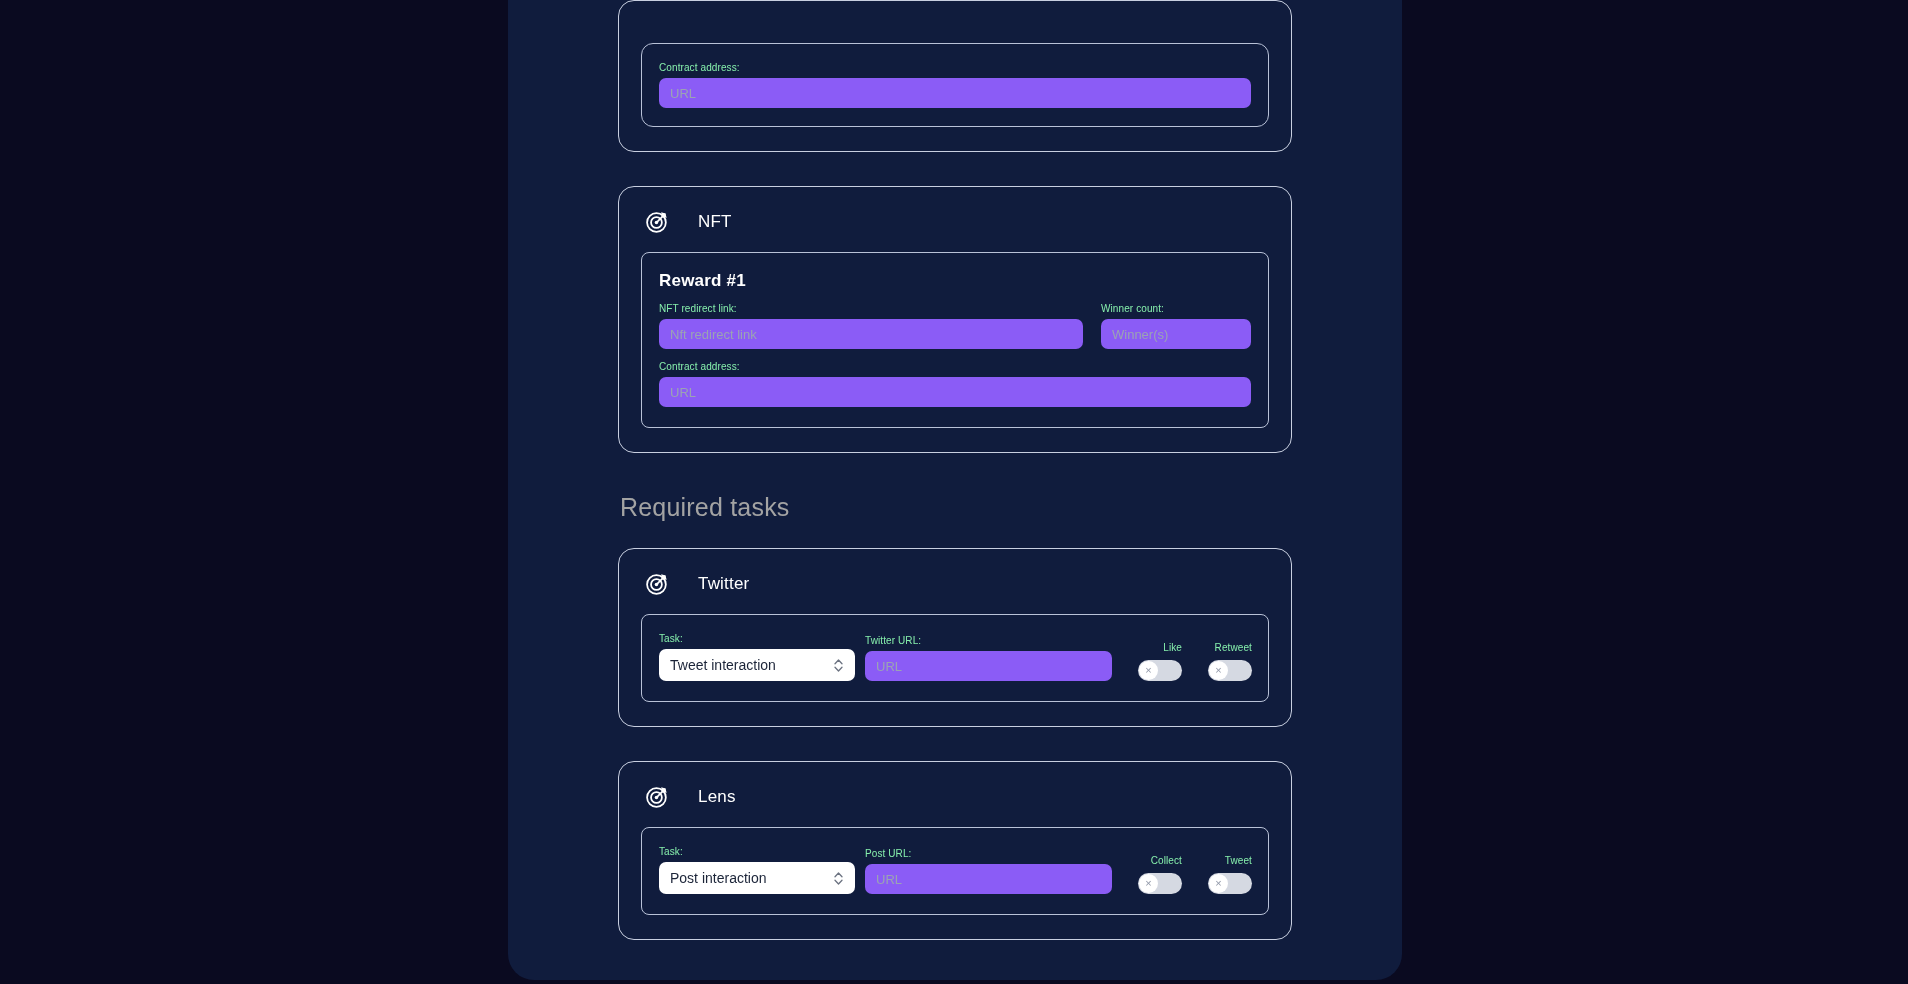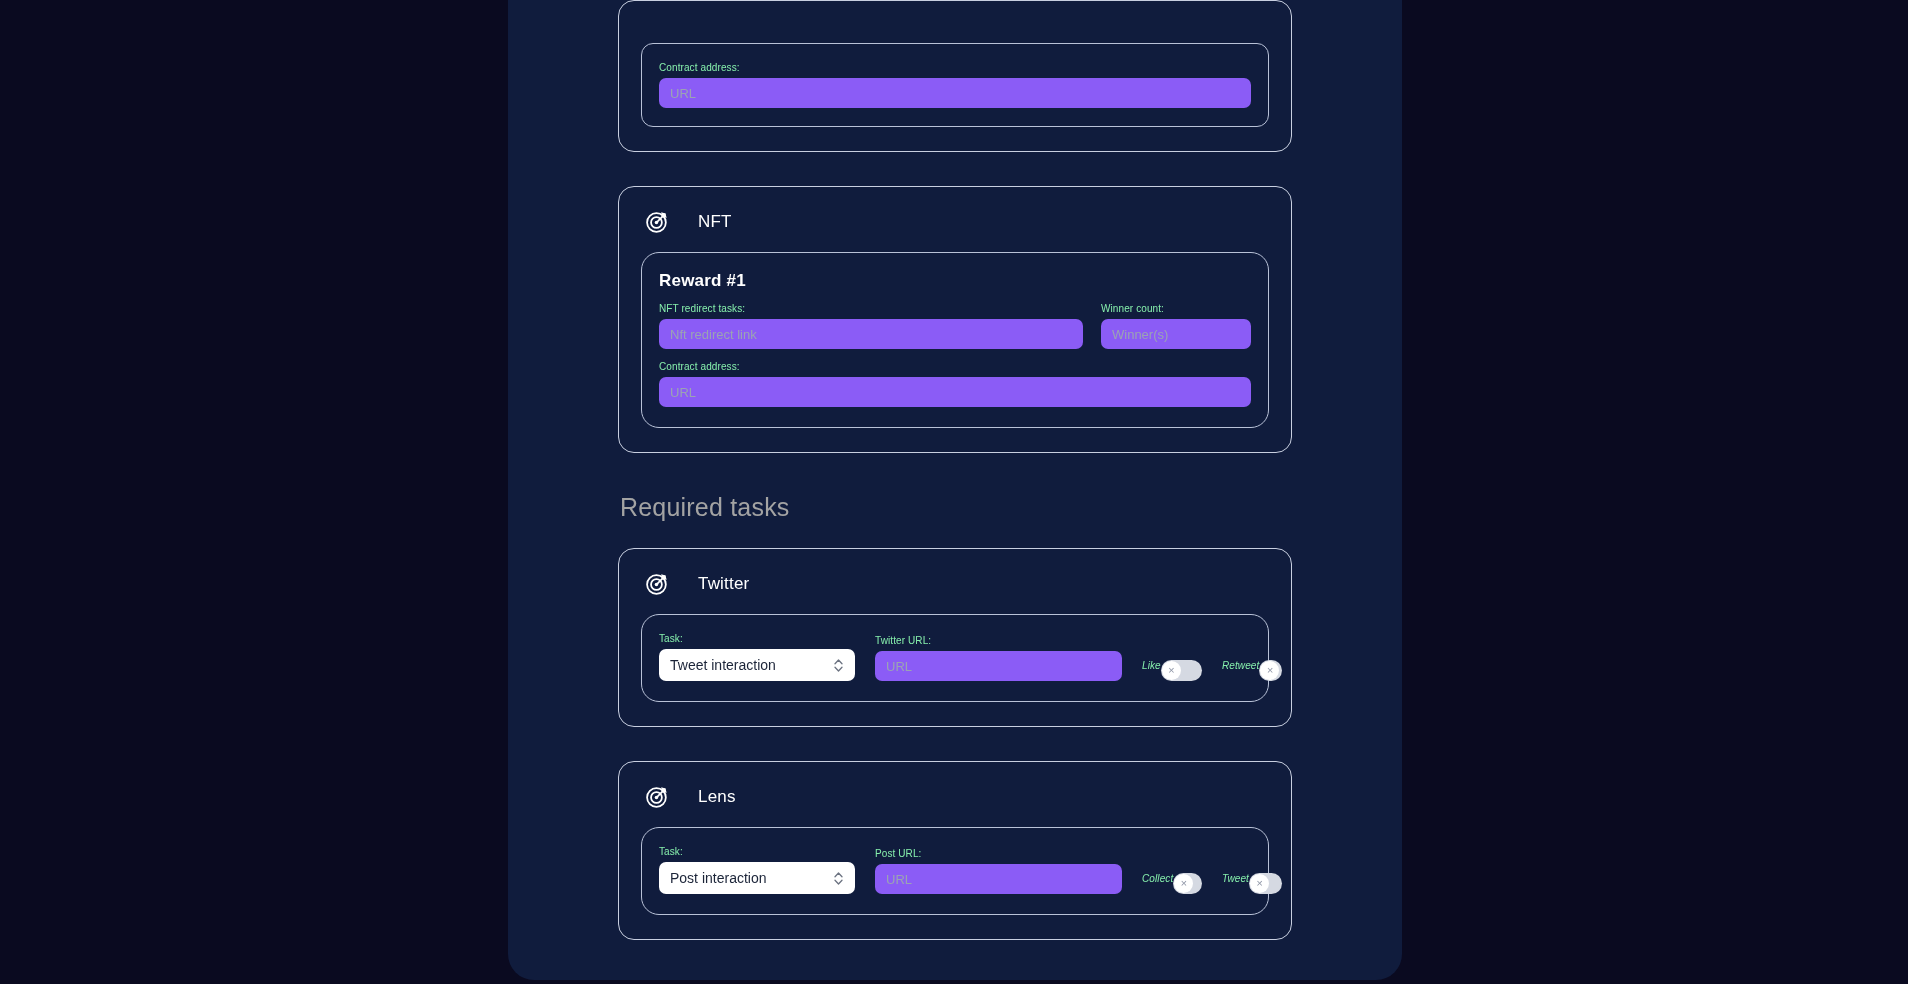--- a/index.html
+++ b/index.html
@@ -57,21 +57,21 @@
     font-size: 17px;
     font-weight: 400;
     letter-spacing: .2px;
   }
 
   .target-icon { width: 25px; height: 25px; display: block; flex: none; }
 
   
   .panel {
     border: 1px solid #b9c2d8;
-    border-radius: 18px;
+    border-radius: 8px;
     padding: 18px 17px 20px 17px;
   }
 
   .panel-title {
     color: #ffffff;
     font-size: 17px;
     font-weight: 700;
     letter-spacing: .2px;
     margin-bottom: 12px;
   }
@@ -130,21 +130,21 @@
     font-size: 25px;
     font-weight: 400;
     letter-spacing: .2px;
     margin: 40px 0 26px 2px;
   }
 
   
   .task-row {
     display: flex;
     align-items: flex-end;
-    gap: 20px;
+    gap: 10px;
   }
 
   .task-select-wrap { width: 196px; flex: none; position: relative; }
 
   .select-box {
     width: 100%;
     height: 32px;
     background: #ffffff;
     border-radius: 7px;
     border: none;
@@ -158,23 +158,22 @@
   }
   .select-text { flex: 1 1 auto; white-space: nowrap; overflow: hidden; }
   .stepper { width: 11px; height: 17px; display: block; flex: none; }
 
   .task-url-wrap { width: 247px; flex: none; }
 
   .toggle-cell {
     width: 60px;
     flex: none;
     display: flex;
-    flex-direction: row;
-    align-items: flex-start;
-    font-style: italic;
+    flex-direction: column;
+    align-items: flex-end;
   }
   .toggle-cell .field-label { margin-bottom: 7px; }
 
   .toggle {
     width: 44px;
     height: 21px;
     border-radius: 11px;
     background: #d5d9e2;
     position: relative;
     display: block;
@@ -222,21 +221,21 @@
           </svg>
         </span>
         <span class="module-title">NFT</span>
       </div>
 
       <div class="panel">
         <div class="panel-title">Reward #1</div>
 
         <div class="row">
           <div class="col-grow">
-            <label class="field-label">NFT redirect tasks:</label>
+            <label class="field-label">NFT redirect link:</label>
             <input class="inp" type="text" placeholder="Nft redirect link" style="">
           </div>
           <div style="width:150px;flex:none;">
             <label class="field-label">Winner count:</label>
             <input class="inp" type="text" placeholder="Winner(s)" style="">
           </div>
         </div>
 
         <div style="margin-top:12px;">
           <label class="field-label">Contract address:</label>

